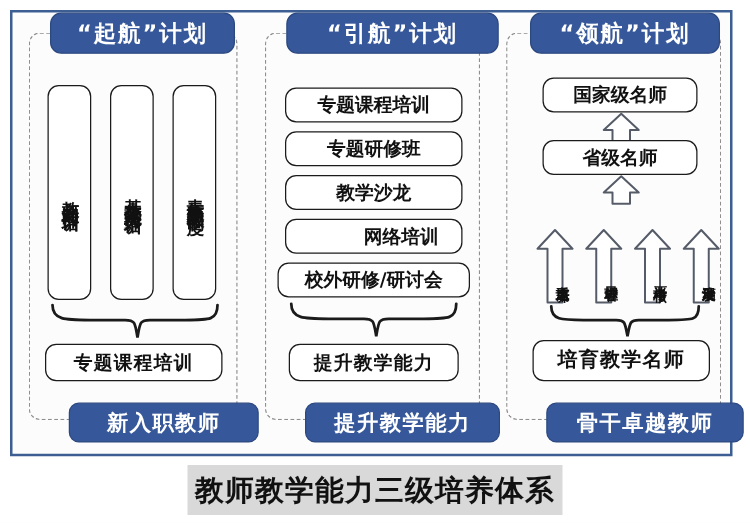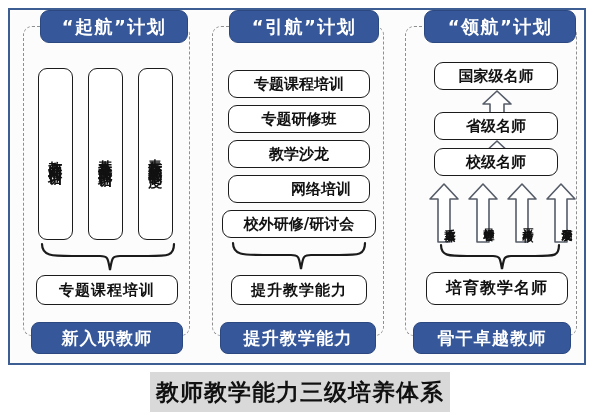--- a/index.html
+++ b/index.html
@@ -42,35 +42,36 @@
     border:1.4px solid #2c4880;
     border-radius:9px;
     color:#ffffff;
     font-size:18px;font-weight:bold;
     letter-spacing:1.5px;
     display:flex;align-items:center;justify-content:center;
     z-index:6;
     box-sizing:border-box;
   }
   #pill1{left:40px;width:148px;}
-  #pill2{left:229px;width:150px;}
+  #pill2{left:229px;width:170px;}
   #pill3{left:424px;width:152px;}
 
   
   .aud-pill{
     position:absolute;top:322px;height:32px;
     background:#36589a;
     border:1.4px solid #2c4880;
     border-radius:8px;
     color:#ffffff;
     font-size:17px;font-weight:bold;
     letter-spacing:1.2px;
     display:flex;align-items:center;justify-content:center;
     z-index:6;
     box-sizing:border-box;
+    margin-left:24px;
   }
   #aud1{left:31px;width:152px;}
   #aud2{left:220px;width:156px;}
   #aud3{left:413px;width:158px;}
 
   
   .wbox{
     position:absolute;
     background:#ffffff;
     border:1.8px solid #1b1b1b;
@@ -172,21 +173,20 @@
   <svg class="arrowsvg" style="left:477px;top:89px;" width="40" height="25">
     <path d="M20,2 L34,15 L27,15 L27,24 L13,24 L13,15 L6,15 Z" fill="#ffffff" stroke="#555c68" stroke-width="1.6" stroke-linejoin="round"></path>
   </svg>
 
   <div class="wbox" style="left:434px;top:112px;width:124px;height:28px;font-size:15px;">省级名师</div>
 
   <svg class="arrowsvg" style="left:477px;top:139px;" width="40" height="25">
     <path d="M20,2 L34,15 L27,15 L27,24 L13,24 L13,15 L6,15 Z" fill="#ffffff" stroke="#555c68" stroke-width="1.6" stroke-linejoin="round"></path>
   </svg>
 
-  <div class="wbox" style="left:434px;top:148px;width:124px;height:28px;font-size:15px;">校级名师</div>
 
   <svg class="arrowsvg" style="left:427px;top:182px;" width="34" height="62">
     <path d="M17,2 L31,17 L23,17 L23,60 L11,60 L11,17 L3,17 Z" fill="#ffffff" stroke="#555c68" stroke-width="1.6" stroke-linejoin="round"></path>
   </svg>
   <div class="alabel" style="left:433px;top:198px;width:22px;height:46px;">重点培养</div>
 
   <svg class="arrowsvg" style="left:466px;top:182px;" width="34" height="62">
     <path d="M17,2 L31,17 L23,17 L23,60 L11,60 L11,17 L3,17 Z" fill="#ffffff" stroke="#555c68" stroke-width="1.6" stroke-linejoin="round"></path>
   </svg>
   <div class="alabel" style="left:472px;top:198px;width:22px;height:46px;">目标管理</div>

